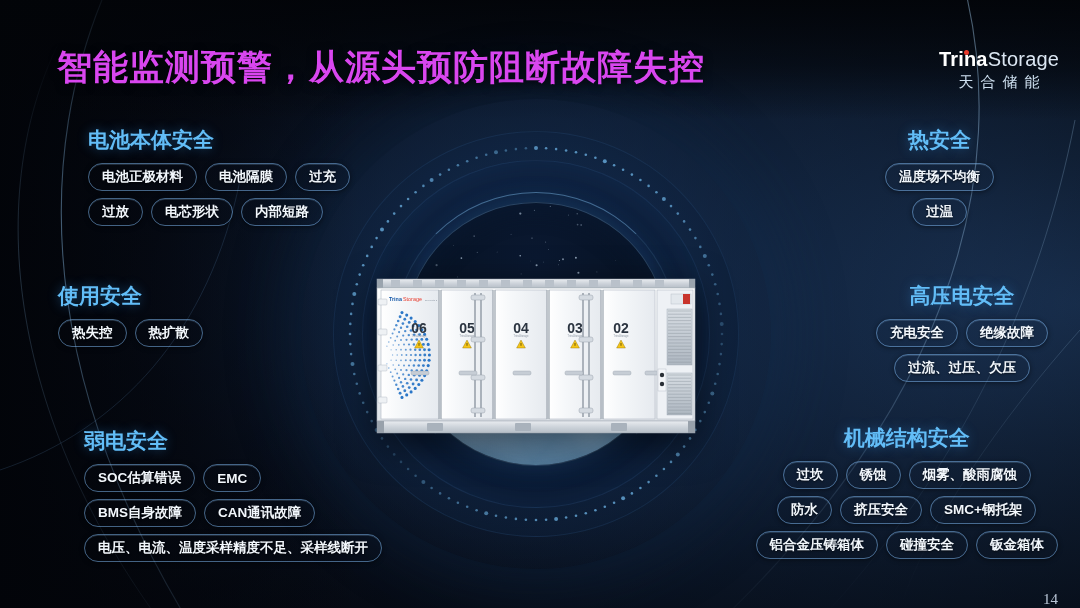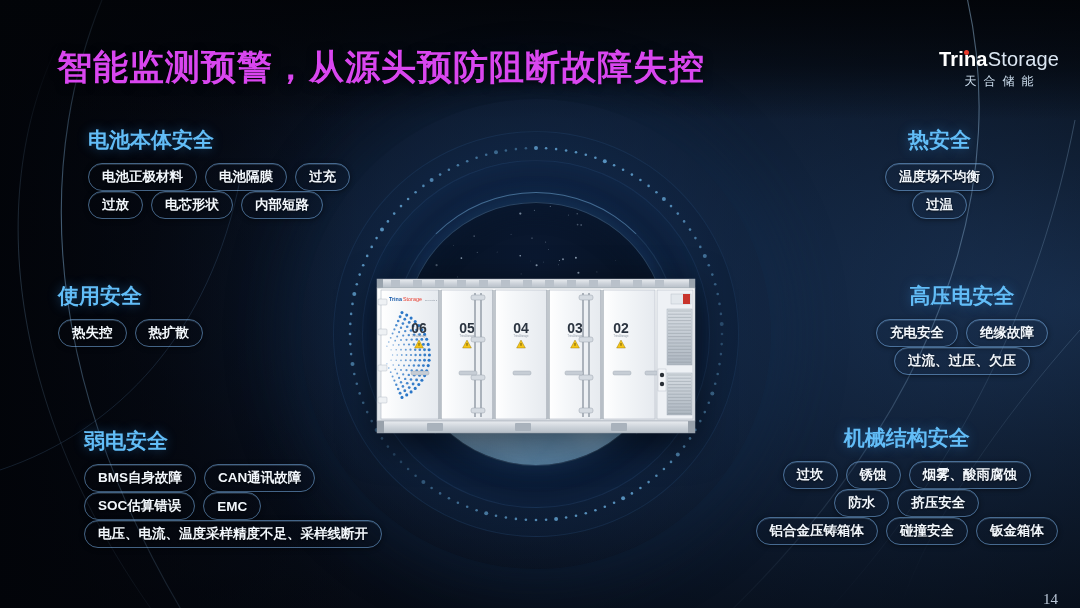--- a/index.html
+++ b/index.html
@@ -110,38 +110,38 @@
   .logo-row{
     font-size:20px;line-height:22px;white-space:nowrap;letter-spacing:.2px;
   }
   .logo-trina{color:#fff;font-weight:bold;}
   .logo-storage{color:#dbe6f2;font-weight:normal;}
   .logo-dot{
     position:absolute;width:5px;height:5px;border-radius:50%;
     background:#e8392b;left:30px;top:2px;
   }
   .logo-cn{
-    margin-top:3px;font-size:12px;color:#cfe0f0;letter-spacing:7px;
+    margin-top:3px;font-size:15px;color:#cfe0f0;letter-spacing:7px;
     text-indent:7px;
   }
 
   .pagenum{
     position:absolute;right:22px;bottom:0;
     font-size:15px;color:#b9c6d6;font-family:"Liberation Serif",serif;
   }
 
   
   .group{position:absolute;}
   .group h3{
     margin:0 0 9px 0;
     font-size:21px;font-weight:bold;color:#62bdf7;
     text-shadow:0 0 12px rgba(50,140,220,.45);
     white-space:nowrap;
   }
-  .rows{display:flex;flex-direction:column;}
+  .rows{display:flex;flex-direction:column;gap:7px;}
   .row{display:flex;gap:8px;flex-wrap:nowrap;}
   .group.right h3{text-align:center;}
   .group.right .row{justify-content:center;}
 
   .pill{
     display:inline-flex;align-items:center;justify-content:center;
     height:26px;padding:0 13px;
     border-radius:14px;
     font-size:13.5px;font-weight:bold;color:#f2f7fc;
     white-space:nowrap;
@@ -730,26 +730,26 @@
           <div class="row">
             <span class="pill">热失控</span>
             <span class="pill">热扩散</span>
           </div>
         </div>
       </div>
       <div class="group" style="left: 84px; top: 427px;">
         <h3>弱电安全</h3>
         <div class="rows">
           <div class="row">
+            <span class="pill">SOC估算错误</span>
+            <span class="pill">EMC</span>
+          </div>
+          <div class="row">
             <span class="pill">BMS自身故障</span>
             <span class="pill">CAN通讯故障</span>
-          </div>
-          <div class="row">
-            <span class="pill">SOC估算错误</span>
-            <span class="pill">EMC</span>
           </div>
           <div class="row">
             <span class="pill">电压、电流、温度采样精度不足、采样线断开</span>
           </div>
         </div>
       </div>
       <div class="group right" style="right: 86px; top: 126px;">
         <h3>热安全</h3>
         <div class="rows">
           <div class="row">
@@ -776,20 +776,21 @@
         <h3>机械结构安全</h3>
         <div class="rows">
           <div class="row">
             <span class="pill">过坎</span>
             <span class="pill">锈蚀</span>
             <span class="pill">烟雾、酸雨腐蚀</span>
           </div>
           <div class="row">
             <span class="pill">防水</span>
             <span class="pill">挤压安全</span>
+            <span class="pill">SMC+钢托架</span>
           </div>
           <div class="row">
             <span class="pill">铝合金压铸箱体</span>
             <span class="pill">碰撞安全</span>
             <span class="pill">钣金箱体</span>
           </div>
         </div>
       </div>
     </div>
 

